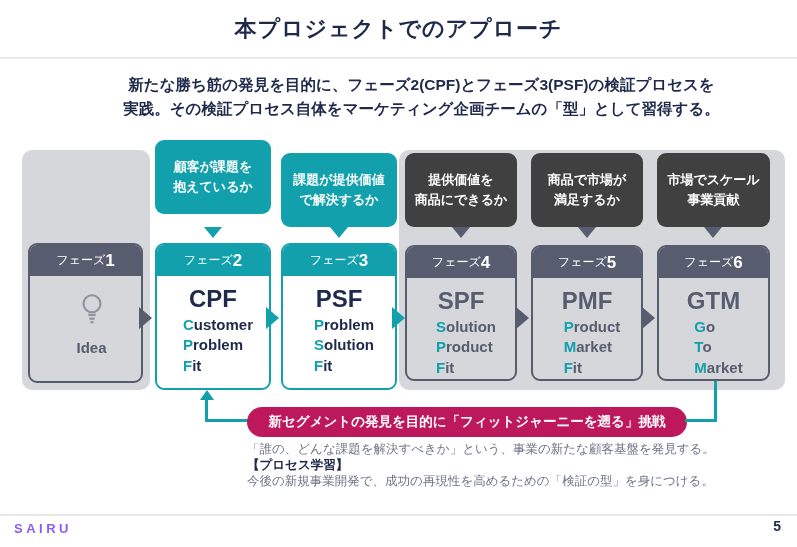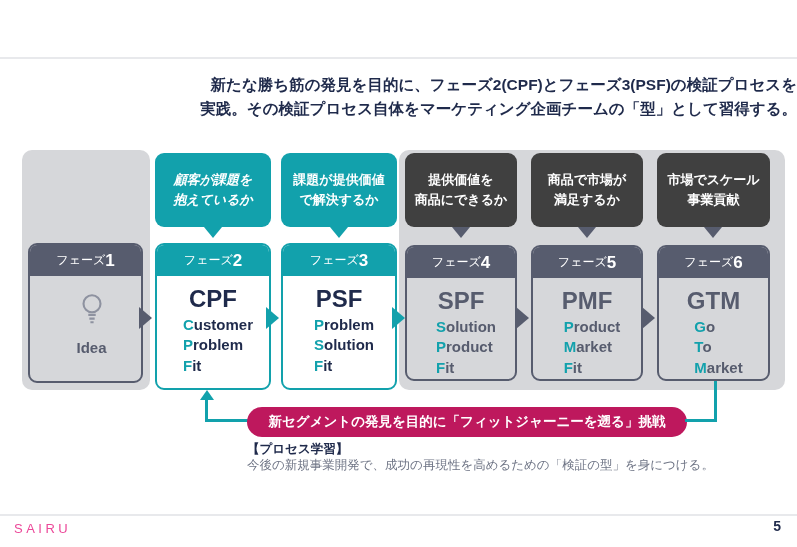--- a/index.html
+++ b/index.html
@@ -7,21 +7,21 @@
     position:relative; width:797px; height:547px; background:#ffffff;
     font-family:"Liberation Sans","DejaVu Sans",sans-serif;
     color:#1F2A4B; overflow:hidden;
   }
   .abs { position:absolute; box-sizing:border-box; }
 
   
   .title { top:14px; left:0; width:797px; text-align:center;
            font-size:22px; font-weight:bold; letter-spacing:1px; color:#1F2A4B; }
   .title-divider { top:57px; left:0; width:797px; height:2px; background:#E8E9EC; }
-  .subtitle { top:73px; left:0; width:797px; text-align:right;
+  .subtitle { top:73px; left:0; width:797px; text-align:center;
               font-size:15.5px; font-weight:bold; line-height:1.55; color:#1F2A4B;padding-left:46px; }
 
   
   .panel { background:#D6D7DA; border-radius:10px; }
 
   
   .card { border-radius:9px; border:2.5px solid #575C6E; overflow:hidden; background:#D6D7DA; }
   .card.teal { border-color:#12A1AC; background:#ffffff; }
   .card-header { height:31px; display:flex; align-items:center; justify-content:center;
                  color:#fff; background:#575C6E; }
@@ -60,38 +60,39 @@
   .pill { background:#be185d; border-radius:15px; color:#fff; font-size:13.5px; font-weight:bold;
           display:flex; align-items:center; justify-content:center; }
 
   
   .notes { font-size:12.5px; line-height:16px; }
   .note-heading { font-weight:bold; color:#1F2A4B; }
   .note-body { color:#6E7485; }
 
   
   .footer-divider { top:514px; left:0; width:797px; height:2px; background:#E8E9EC; }
-  .logo { left:14px; top:521px; font-size:13px; font-weight:normal; letter-spacing:3.5px; color:#ec4899; }
+  .logo { left:14px; top:521px; font-size:13px; font-weight:bold; letter-spacing:3.5px; color:#8b5cf6; }
   .page-num { right:16px; top:518px; font-size:14px; font-weight:bold; color:#1F2A4B; }
 </style>
 </head>
 <body>
 
 <div class="slide">
 
+  <div class="abs title">本プロジェクトでのアプローチ</div>
   <div class="abs title-divider"></div>
   <div class="abs subtitle">
     <div>新たな勝ち筋の発見を目的に、フェーズ2(CPF)とフェーズ3(PSF)の検証プロセスを</div>
     <div>実践。その検証プロセス自体をマーケティング企画チームの「型」として習得する。</div>
   </div>
 
   <div class="abs panel" style="left:22px; top:150px; width:128px; height:240px;"></div>
   <div class="abs panel" style="left:399px; top:150px; width:386px; height:240px;"></div>
 
-  <div class="abs callout teal-bg" style="left:155px; top:153px; width:116px; height:74px;font-style:italic;">
+  <div class="abs callout teal-bg" style="left:155px; top:140px; width:116px; height:74px;">
     <div>顧客が課題を</div>
     <div>抱えているか</div>
   </div>
   <div class="abs tail teal-t" style="left:204px; top:227px;"></div>
 
   <div class="abs callout teal-bg" style="left:281px; top:153px; width:116px; height:74px;">
     <div>課題が提供価値</div>
     <div>で解決するか</div>
   </div>
   <div class="abs tail teal-t" style="left:330px; top:227px;"></div>
@@ -212,20 +213,21 @@
   <div class="abs chev slate-a" style="left:642px; top:307px;"></div>
 
   <div class="abs up-arrow" style="left:200px; top:390px;"></div>
   <div class="abs tline" style="left:205px; top:398px; width:3px; height:24px;"></div>
   <div class="abs tline" style="left:205px; top:419px; width:44px; height:3px;"></div>
   <div class="abs pill" style="left:247px; top:407px; width:440px; height:30px;">新セグメントの発見を目的に「フィットジャーニーを遡る」挑戦</div>
   <div class="abs tline" style="left:685px; top:419px; width:32px; height:3px;"></div>
   <div class="abs tline" style="left:714px; top:381px; width:3px; height:41px;"></div>
 
   <div class="abs notes" style="left:247px; top:441px; width:545px;">
+    <div class="note-body">「誰の、どんな課題を解決すべきか」という、事業の新たな顧客基盤を発見する。</div>
     <div class="note-heading">【プロセス学習】</div>
     <div class="note-body">今後の新規事業開発で、成功の再現性を高めるための「検証の型」を身につける。</div>
   </div>
 
   <div class="abs footer-divider"></div>
   <div class="abs logo">SAIRU</div>
   <div class="abs page-num">5</div>
 
 </div>
 

